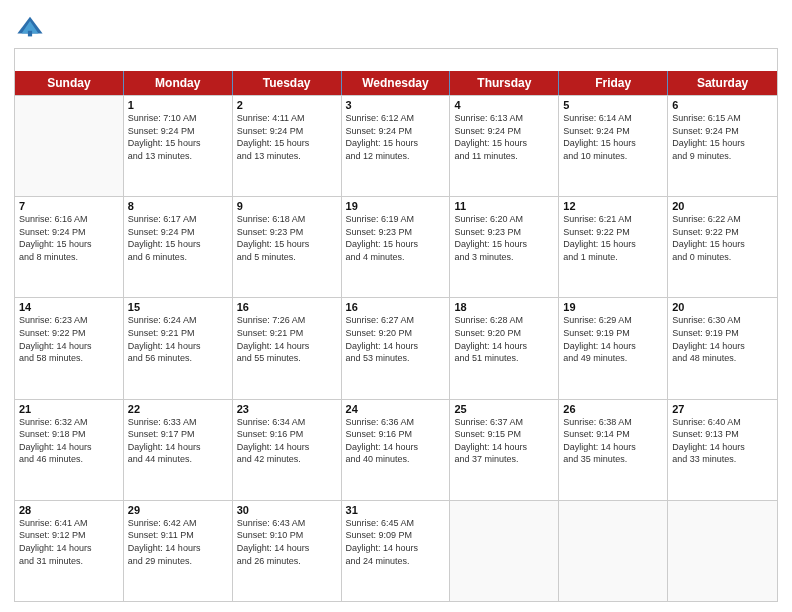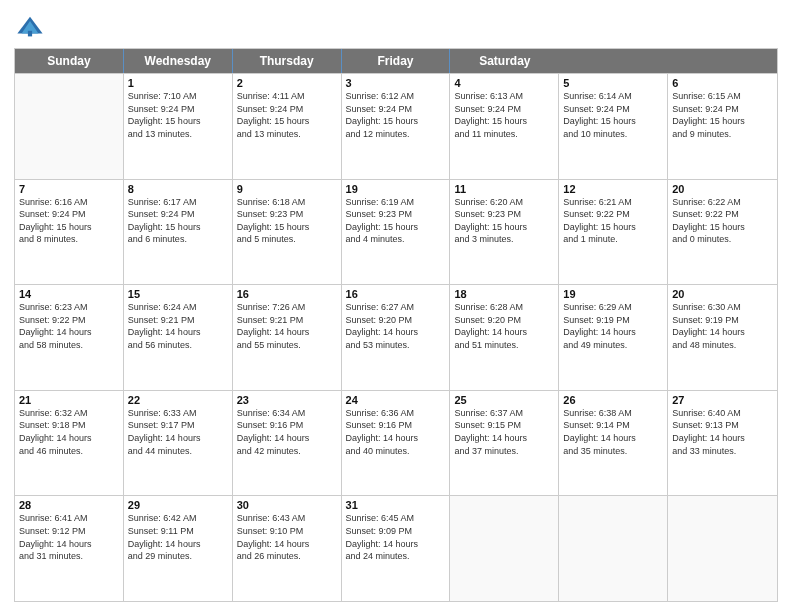--- a/index.html
+++ b/index.html
@@ -49,21 +49,22 @@
     }
     .calendar {
       flex: 1;
       display: flex;
       flex-direction: column;
       border: 1px solid #ccc;
     }
     .cal-header {
       display: grid;
       grid-template-columns: repeat(7, 1fr);
-      background: #737373;
+      background: #b91c1c;
+      margin-top: 22px;
     }
     .cal-header-cell {
       color: #fff;
       font-weight: bold;
       font-size: 12px;
       text-align: center;
       padding: 5px 2px;
       border-right: 1px solid #5a8fc4;
     }
     .cal-header-cell:last-child { border-right: none; }
@@ -120,20 +121,22 @@
     </div>
     <div class="title-block">
       <div class="month-title"></div>
       <div class="location-title"></div>
     </div>
   </div>
 
   <div class="calendar">
     <div class="cal-header">
     <div class="cal-header-cell">Sunday</div>
+        <div class="cal-header-cell">Monday</div>
+        <div class="cal-header-cell">Tuesday</div>
         <div class="cal-header-cell">Wednesday</div>
         <div class="cal-header-cell">Thursday</div>
         <div class="cal-header-cell">Friday</div>
         <div class="cal-header-cell">Saturday</div>
       </div>
     <div class="cal-body">
     <div class="cal-row">
           <div class="cal-cell empty"></div>
           <div class="cal-cell">
             <div class="day-num">1</div>

